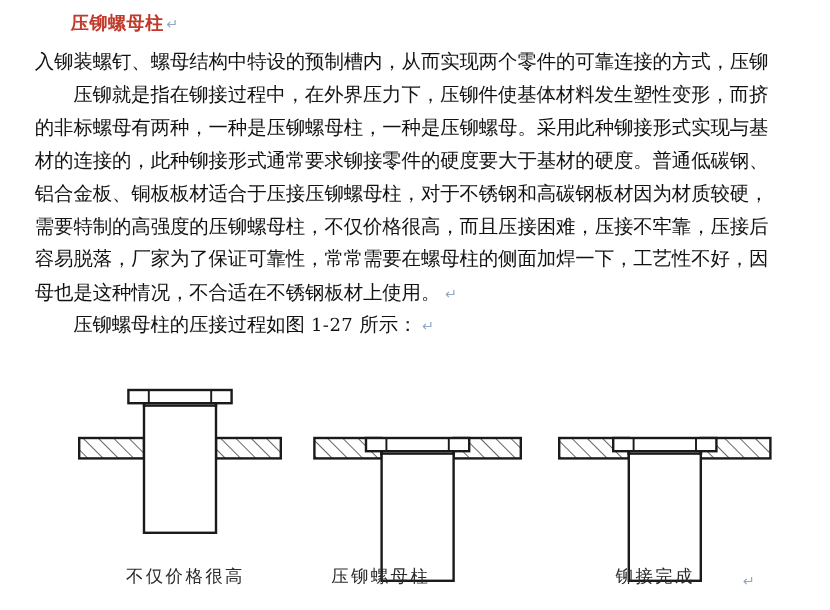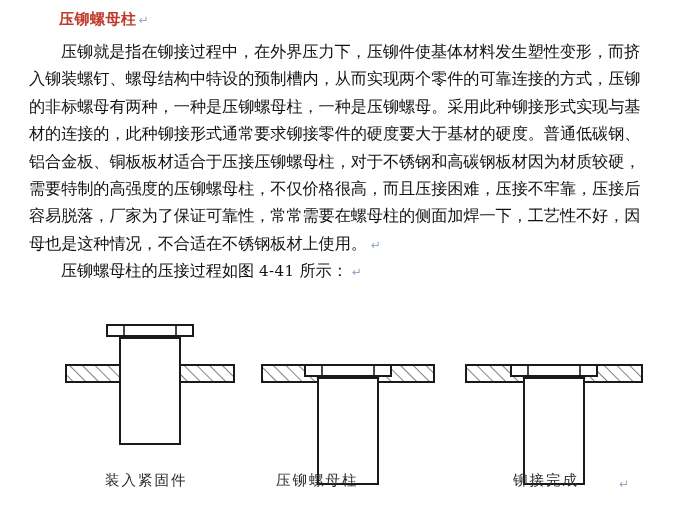--- a/index.html
+++ b/index.html
@@ -107,29 +107,29 @@
 </head>
 <body>
 
 <div id="page">
 
   <div class="doc-heading">
     <span>压铆螺母柱</span><span class="pilcrow">↵</span>
   </div>
 
   <div class="body-block">
+    <div class="txt-line">入铆装螺钉、螺母结构中特设的预制槽内，从而实现两个零件的可靠连接的方式，压铆</div>
     <div class="txt-line indent">压铆就是指在铆接过程中，在外界压力下，压铆件使基体材料发生塑性变形，而挤</div>
-    <div class="txt-line">入铆装螺钉、螺母结构中特设的预制槽内，从而实现两个零件的可靠连接的方式，压铆</div>
     <div class="txt-line">的非标螺母有两种，一种是压铆螺母柱，一种是压铆螺母。采用此种铆接形式实现与基</div>
     <div class="txt-line">材的连接的，此种铆接形式通常要求铆接零件的硬度要大于基材的硬度。普通低碳钢、</div>
     <div class="txt-line">铝合金板、铜板板材适合于压接压铆螺母柱，对于不锈钢和高碳钢板材因为材质较硬，</div>
     <div class="txt-line">需要特制的高强度的压铆螺母柱，不仅价格很高，而且压接困难，压接不牢靠，压接后</div>
     <div class="txt-line">容易脱落，厂家为了保证可靠性，常常需要在螺母柱的侧面加焊一下，工艺性不好，因</div>
     <div class="txt-line"><span>母也是这种情况，不合适在不锈钢板材上使用。</span><span class="ret">↵</span></div>
-    <div class="txt-line indent"><span>压铆螺母柱的压接过程如图 </span><span class="fig-ref">4-41</span><span> 所示：</span><span class="ret">↵</span></div>
+    <div class="txt-line indent"><span>压铆螺母柱的压接过程如图 </span><span class="fig-ref">1-27</span><span> 所示：</span><span class="ret">↵</span></div>
   </div>
 
   <div class="figure-area">
     <svg class="fig-svg" width="692" height="186" viewBox="0 0 692 186">
       <defs>
 
         <pattern id="hatch" width="9" height="9" patternUnits="userSpaceOnUse" patternTransform="rotate(-45)">
           <rect width="9" height="9" fill="#ffffff"></rect>
           <line x1="0" y1="0" x2="0" y2="9" stroke="#3a3a3a" stroke-width="1.3"></line>
         </pattern>
@@ -172,19 +172,19 @@
 
         <rect x="511" y="43" width="86" height="11" fill="#ffffff" stroke="#1a1a1a" stroke-width="2"></rect>
         <line x1="528" y1="43" x2="528" y2="54" stroke="#1a1a1a" stroke-width="1.6"></line>
         <line x1="580" y1="43" x2="580" y2="54" stroke="#1a1a1a" stroke-width="1.6"></line>
         <line x1="524" y1="54" x2="524" y2="57" stroke="#1a1a1a" stroke-width="2.4"></line>
         <line x1="584" y1="54" x2="584" y2="57" stroke="#1a1a1a" stroke-width="2.4"></line>
       </g>
     </svg>
   </div>
 
-  <div class="fig-caption" id="cap-1">装入紧固件</div>
+  <div class="fig-caption" id="cap-1">不仅价格很高</div>
   <div class="fig-caption" id="cap-2">压铆螺母柱</div>
   <div class="fig-caption" id="cap-3">铆接完成</div>
 
   <div class="tail-ret">↵</div>
 
 </div>
 
 </body></html>

